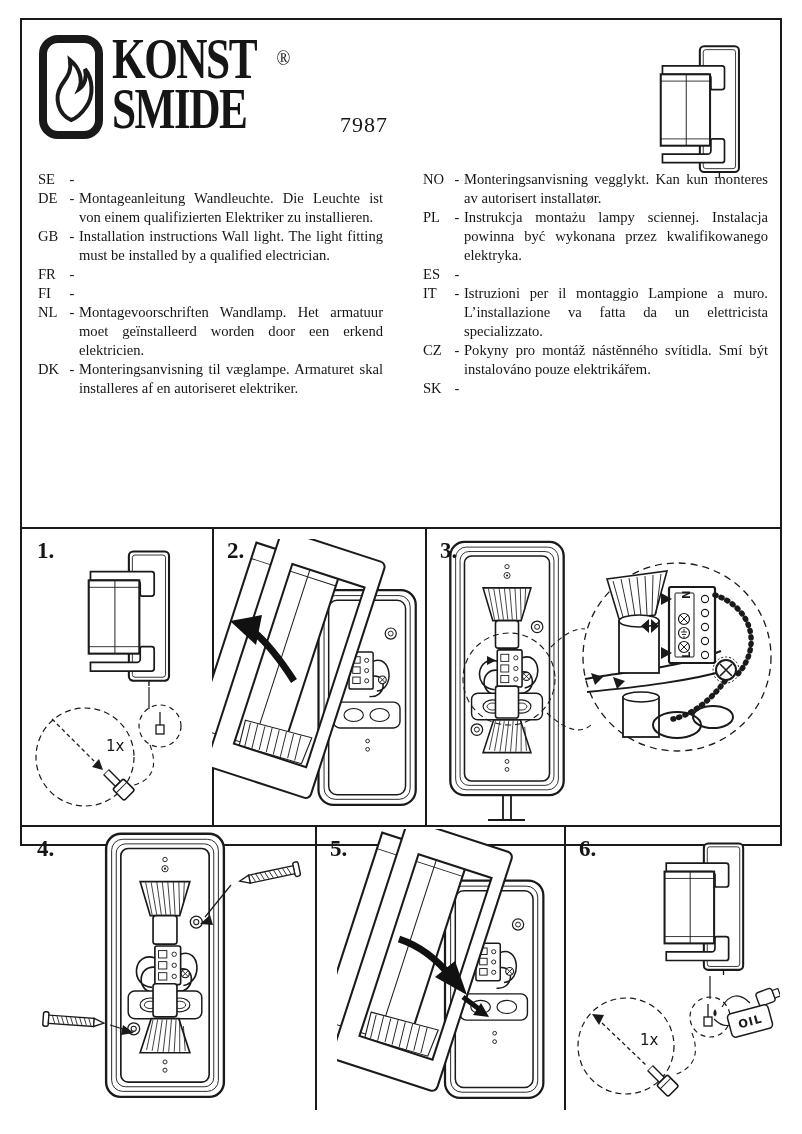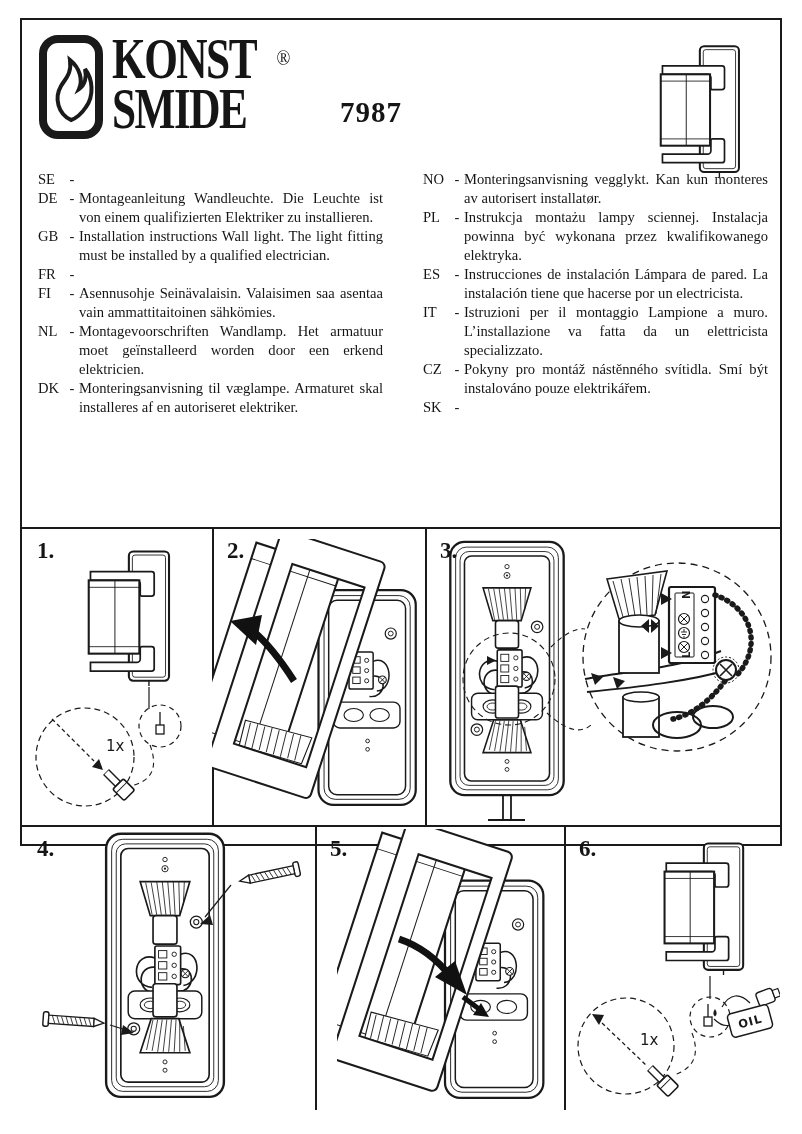--- a/index.html
+++ b/index.html
@@ -5,21 +5,21 @@
   * { margin:0; padding:0; box-sizing:border-box; }
   html,body { width:802px; height:1134px; background:#fff; }
   body { position:relative; font-family:"Liberation Serif", serif; color:#151515; }
   .page { position:absolute; left:20px; top:18px; width:762px; height:828px; border:2px solid #1a1a1a; background:#fff; }
 
   
   .brand { position:absolute; left:16px; top:14px; display:flex; }
   .flame-box { width:66px; height:106px; }
   .wordmark { position:relative; margin-left:8px; font-weight:bold; font-size:57px; line-height:.88; letter-spacing:-2px; transform:scaleX(.76); transform-origin:0 0; white-space:nowrap; }
   .reg { position:absolute; left:218px; top:16px; font-size:20px; font-weight:normal; letter-spacing:0; transform:scaleX(1.2); }
-  .model { position:absolute; left:318px; top:76px; font-size:29px; font-weight:bold; letter-spacing:1px; }
+  .model { position:absolute; left:318px; top:92px; font-size:22px; font-weight:normal; letter-spacing:1px; }
   .product-art { position:absolute; left:628px; top:22px; width:98px; height:136px; }
 
   
   .cols { position:absolute; left:16px; top:150px; width:730px; display:flex; gap:40px;justify-content:space-between; }
   .col { width:352px; }
   .irow { display:flex; font-size:14.6px; line-height:19px; }
   .code { flex:0 0 27px; }
   .dash { flex:0 0 14px; text-align:center; }
   .itext { flex:1; text-align:justify; }
 
@@ -179,21 +179,20 @@
           <span class="dash">-</span>
           <span class="itext">Installation instructions Wall light. The light fitting must be installed by a qualified electrician.</span>
         </div>
       <div class="irow">
           <span class="code">FR</span>
           <span class="dash">-</span>
         </div>
       <div class="irow">
           <span class="code">FI</span>
           <span class="dash">-</span>
-          <span class="itext">Asennusohje Seinävalaisin. Valaisimen saa asentaa vain ammattitaitoinen sähkömies.</span>
         </div>
       <div class="irow">
           <span class="code">NL</span>
           <span class="dash">-</span>
           <span class="itext">Montagevoorschriften Wandlamp. Het armatuur moet geïnstalleerd worden door een erkend elektricien.</span>
         </div>
       <div class="irow">
           <span class="code">DK</span>
           <span class="dash">-</span>
           <span class="itext">Monteringsanvisning til væglampe. Armaturet skal installeres af en autoriseret elektriker.</span>
@@ -206,21 +205,20 @@
           <span class="itext">Monteringsanvisning vegglykt. Kan kun monteres av autorisert installatør.</span>
         </div>
       <div class="irow">
           <span class="code">PL</span>
           <span class="dash">-</span>
           <span class="itext">Instrukcja montażu lampy sciennej. Instalacja powinna być wykonana przez kwalifikowanego elektryka.</span>
         </div>
       <div class="irow">
           <span class="code">ES</span>
           <span class="dash">-</span>
-          <span class="itext">Instrucciones de instalación Lámpara de pared. La instalación tiene que hacerse por un electricista.</span>
         </div>
       <div class="irow">
           <span class="code">IT</span>
           <span class="dash">-</span>
           <span class="itext">Istruzioni per il montaggio Lampione a muro. L’installazione va fatta da un elettricista specializzato.</span>
         </div>
       <div class="irow">
           <span class="code">CZ</span>
           <span class="dash">-</span>
           <span class="itext">Pokyny pro montáž nástěnného svítidla. Smí být instalováno pouze elektrikářem.</span>

